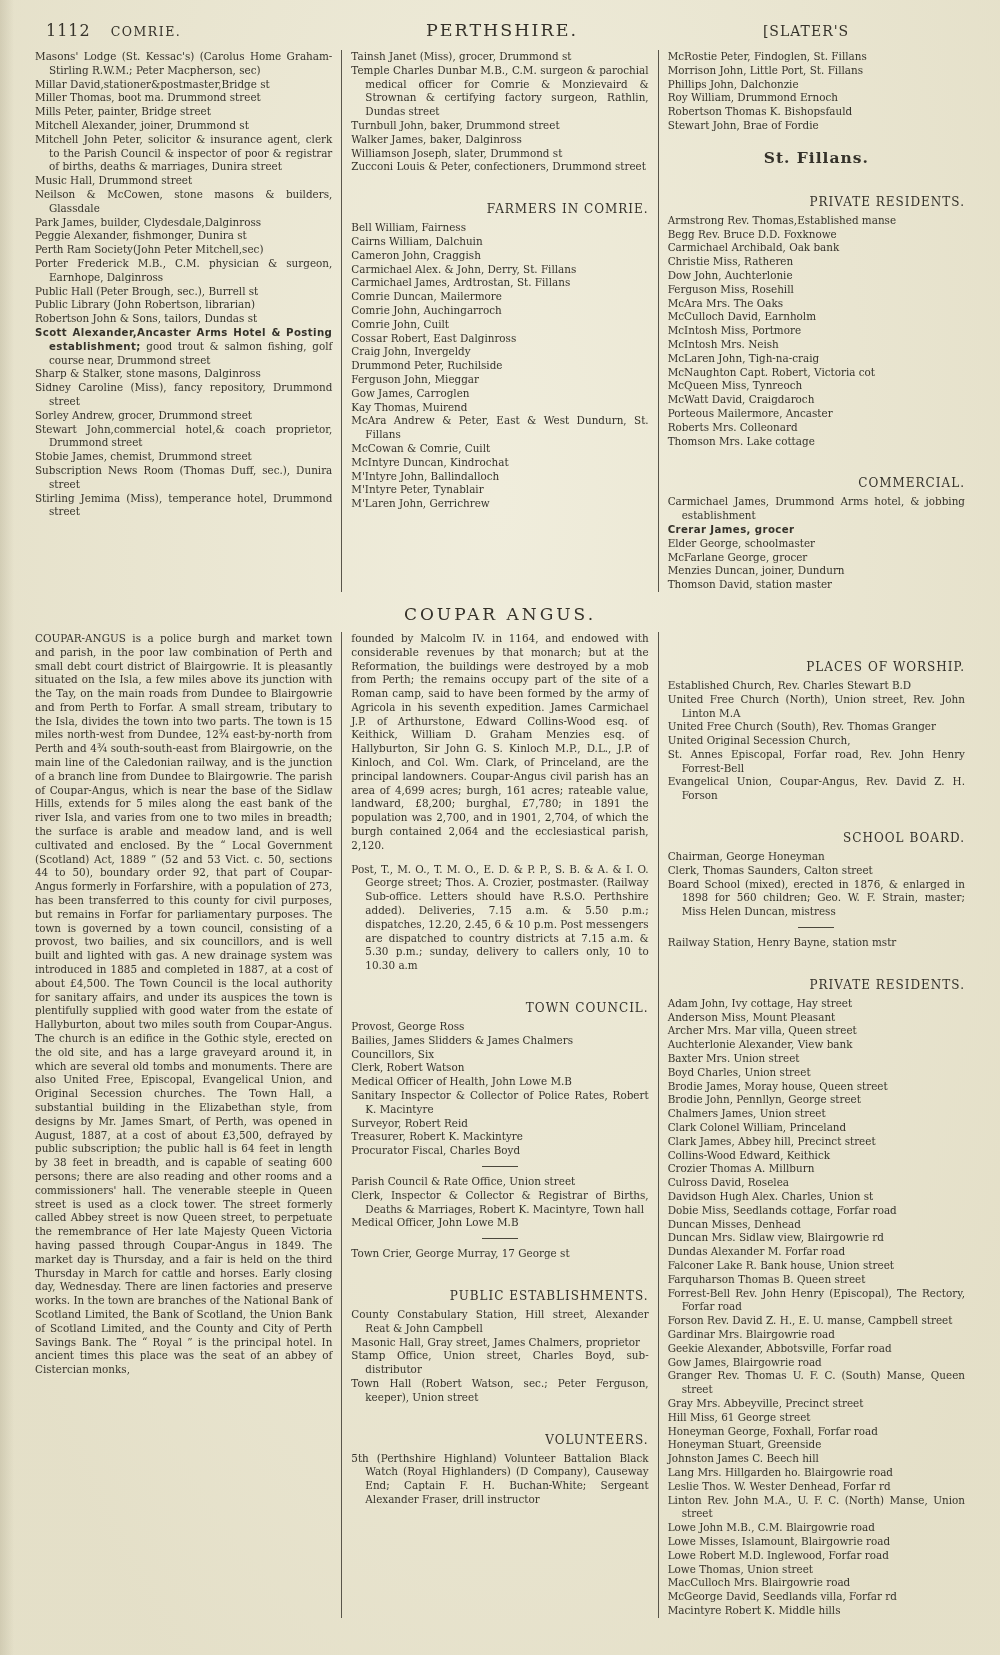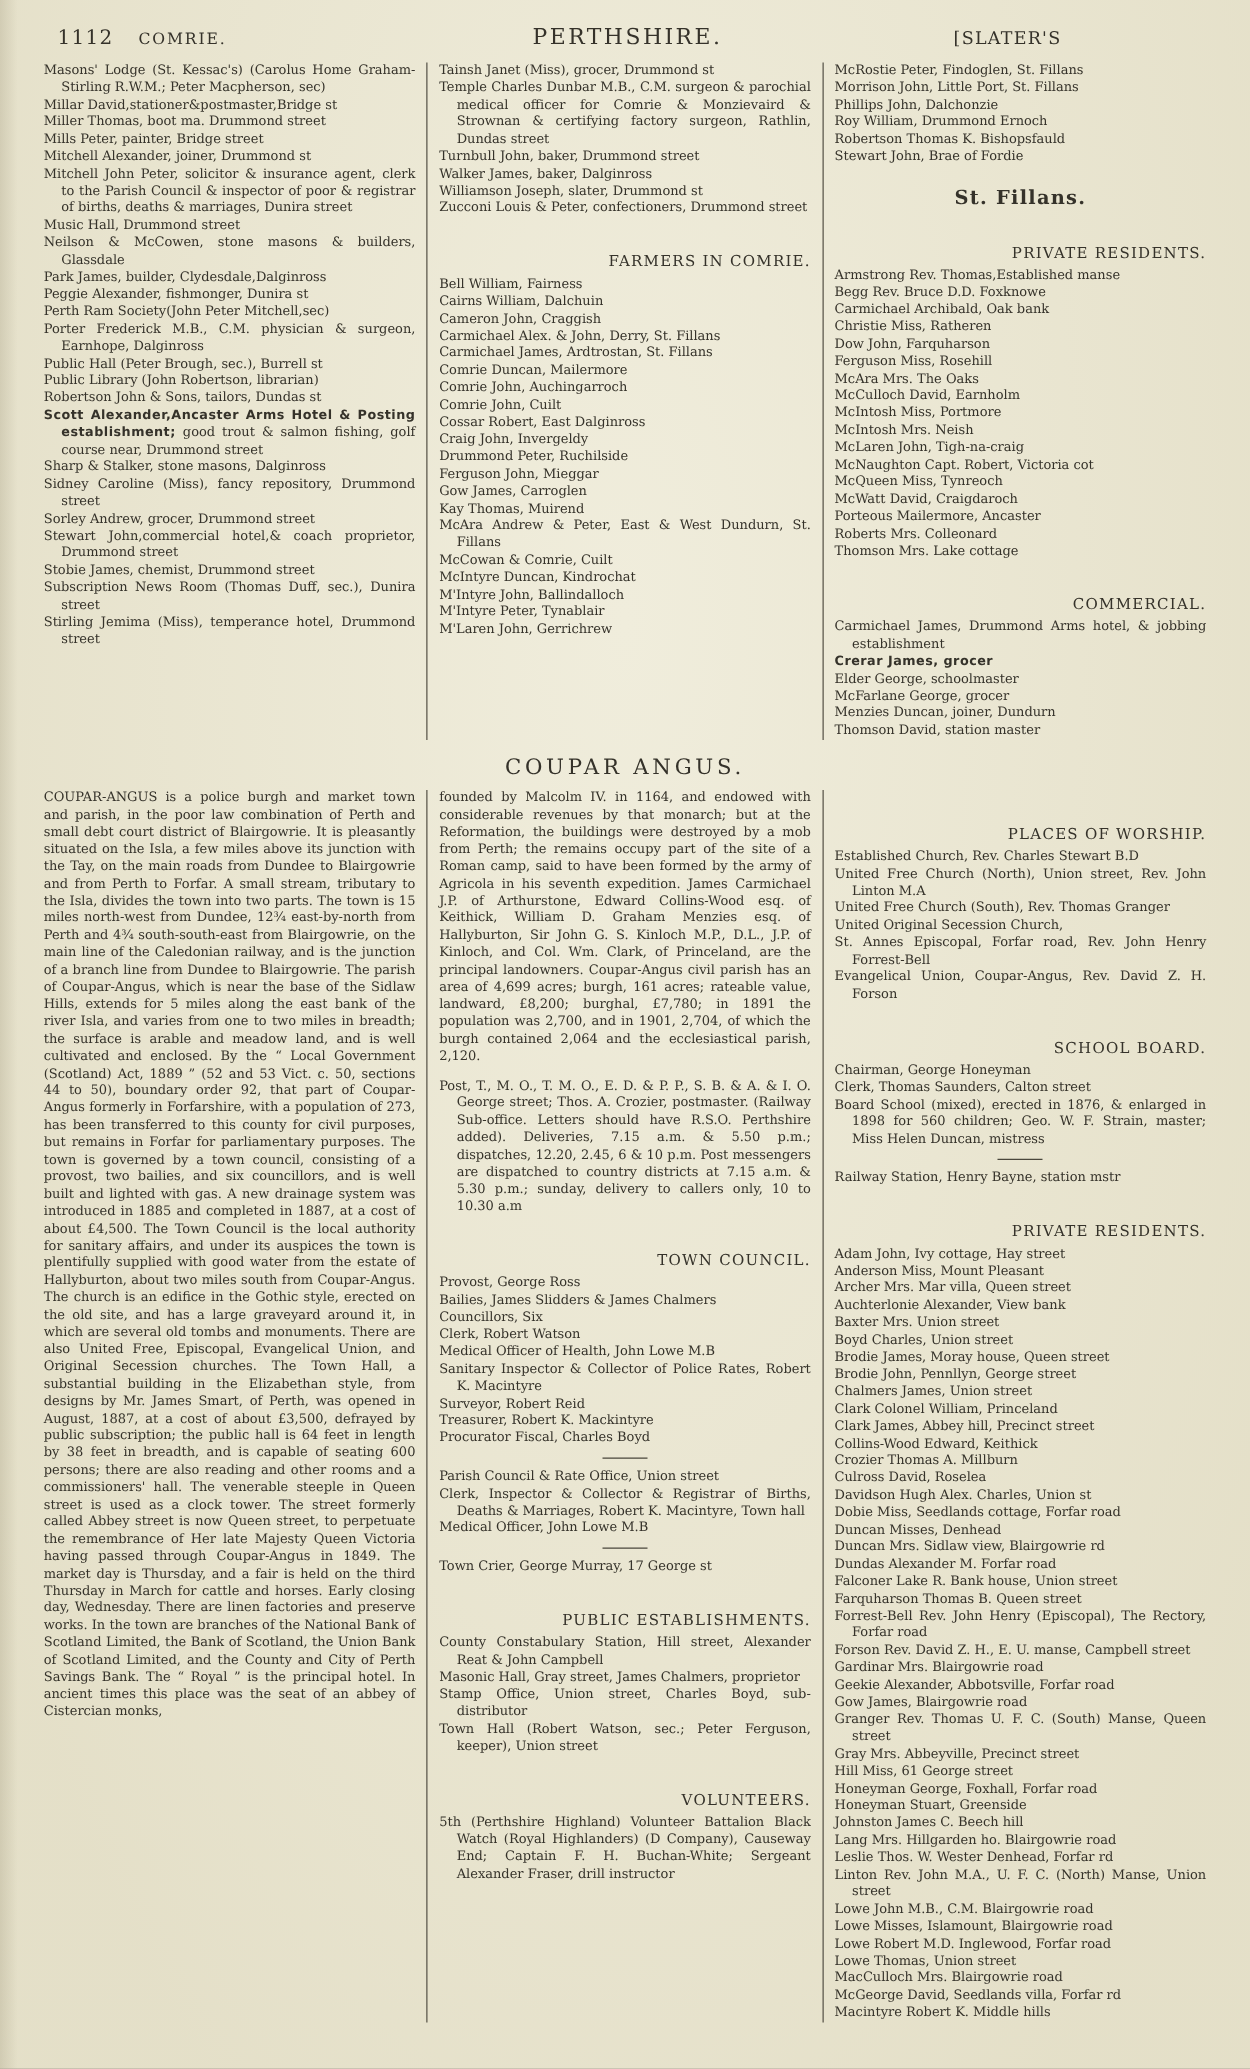--- a/index.html
+++ b/index.html
@@ -127,21 +127,21 @@
         <div class="entry">Phillips John, Dalchonzie</div>
         <div class="entry">Roy William, Drummond Ernoch</div>
         <div class="entry">Robertson Thomas K. Bishopsfauld</div>
         <div class="entry">Stewart John, Brae of Fordie</div>
         <div class="title">St. Fillans.</div>
         <div class="heading">PRIVATE RESIDENTS.</div>
         <div class="entry">Armstrong Rev. Thomas,Established manse</div>
         <div class="entry">Begg Rev. Bruce D.D. Foxknowe</div>
         <div class="entry">Carmichael Archibald, Oak bank</div>
         <div class="entry">Christie Miss, Ratheren</div>
-        <div class="entry">Dow John, Farquharson</div>
+        <div class="entry">Dow John, Auchterlonie</div>
         <div class="entry">Ferguson Miss, Rosehill</div>
         <div class="entry">McAra Mrs. The Oaks</div>
         <div class="entry">McCulloch David, Earnholm</div>
         <div class="entry">McIntosh Miss, Portmore</div>
         <div class="entry">McIntosh Mrs. Neish</div>
         <div class="entry">McLaren John, Tigh-na-craig</div>
         <div class="entry">McNaughton Capt. Robert, Victoria cot</div>
         <div class="entry">McQueen Miss, Tynreoch</div>
         <div class="entry">McWatt David, Craigdaroch</div>
         <div class="entry">Porteous Mailermore, Ancaster</div>

